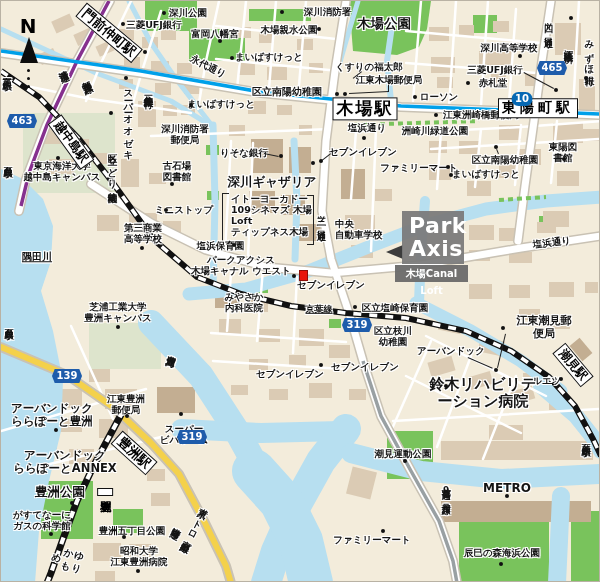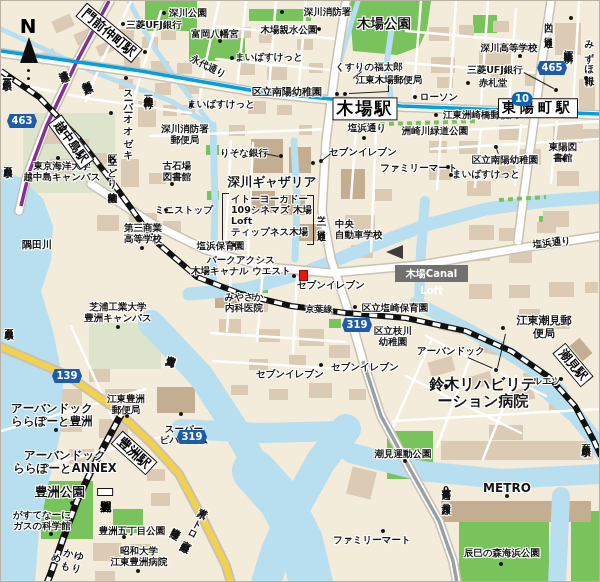--- a/index.html
+++ b/index.html
@@ -333,28 +333,28 @@
       <div class="lbl left" style="left: 230px; top: 215px; font-size: 9.5px;">イトーヨーカドー
 109シネマズ 木場
 Loft
 ティップネス木場</div>
       <div class="lbl left" style="left: 334px; top: 229px; font-size: 9.5px;">中央
 自動車学校</div>
       <div class="lbl" style="left: 61px; top: 171px; font-size: 9.5px;">東京海洋大学
 越中島キャンパス</div>
       <div class="lbl" style="left: 142px; top: 233px; font-size: 9.5px;">第三商業
 高等学校</div>
-      <div class="lbl" style="left: 36px; top: 244px; font-size: 10px;">隅田川</div>
+      <div class="lbl" style="left: 36px; top: 256px; font-size: 10px; text-decoration: underline;">隅田川</div>
       <div class="lbl" style="left: 207px; top: 245px; font-size: 9.5px; padding-left: 25px;">塩浜保育園</div>
       <div class="lbl" style="left: 240px; top: 265px; font-size: 9.5px;">パークアクシス
 木場キャナル ウエスト</div>
       <div class="lbl" style="left: 243px; top: 302px; font-size: 9.5px;">みやさか
 内科医院</div>
       <div class="lbl" style="left: 330px; top: 284px; font-size: 9.5px;">セブンイレブン</div>
-      <div class="lbl" style="left: 318px; top: 308px; font-size: 9px;">京葉線</div>
+      <div class="lbl" style="left: 318px; top: 308px; font-size: 9px; text-decoration: underline;">京葉線</div>
       <div class="lbl" style="left: 394px; top: 307px; font-size: 9.5px;">区立塩崎保育園</div>
       <div class="lbl" style="left: 392px; top: 336px; font-size: 9.5px;">区立枝川
 幼稚園</div>
       <div class="lbl" style="left: 450px; top: 350px; font-size: 9.5px;">アーバンドック</div>
       <div class="lbl" style="left: 543px; top: 327px; font-size: 11px;">江東潮見郵便局</div>
       <div class="lbl" style="left: 541px; top: 380px; font-size: 9.5px;">マルエツ</div>
       <div class="lbl" style="left: 482px; top: 392px; font-size: 15px;">鈴木リハビリテーション病院</div>
       <div class="lbl" style="left: 289px; top: 373px; font-size: 9.5px;">セブンイレブン</div>
       <div class="lbl" style="left: 364px; top: 366px; font-size: 9.5px;">セブンイレブン</div>
       <div class="lbl" style="left: 117px; top: 312px; font-size: 9.5px;">芝浦工業大学
@@ -467,14 +467,18 @@
       <div class="ln" style="left: 388px; top: 84px; width: 7px; transform: rotate(90deg);"></div>
       <div class="ln" style="left: 388px; top: 91px; width: 40.05px; transform: rotate(177.138deg);"></div>
       <div class="ln" style="left: 361px; top: 71px; width: 11.4018px; transform: rotate(142.125deg);"></div>
       <div class="ln" style="left: 497px; top: 153px; width: 5.38516px; transform: rotate(-111.801deg);"></div>
       <div class="ln" style="left: 467px; top: 356px; width: 27.313px; transform: rotate(23.7495deg);"></div>
       <div class="ln" style="left: 505px; top: 333px; width: 34.9285px; transform: rotate(103.241deg);"></div>
     </div>
 
   <div id="marker"></div>
   <div id="pa-arrow"></div>
+  <div id="pa-box">
+    <div>Park</div>
+    <div>Axis</div>
+  </div>
   <div id="pa-band">木場Canal Loft</div>
 </div>
 
 </body></html>

